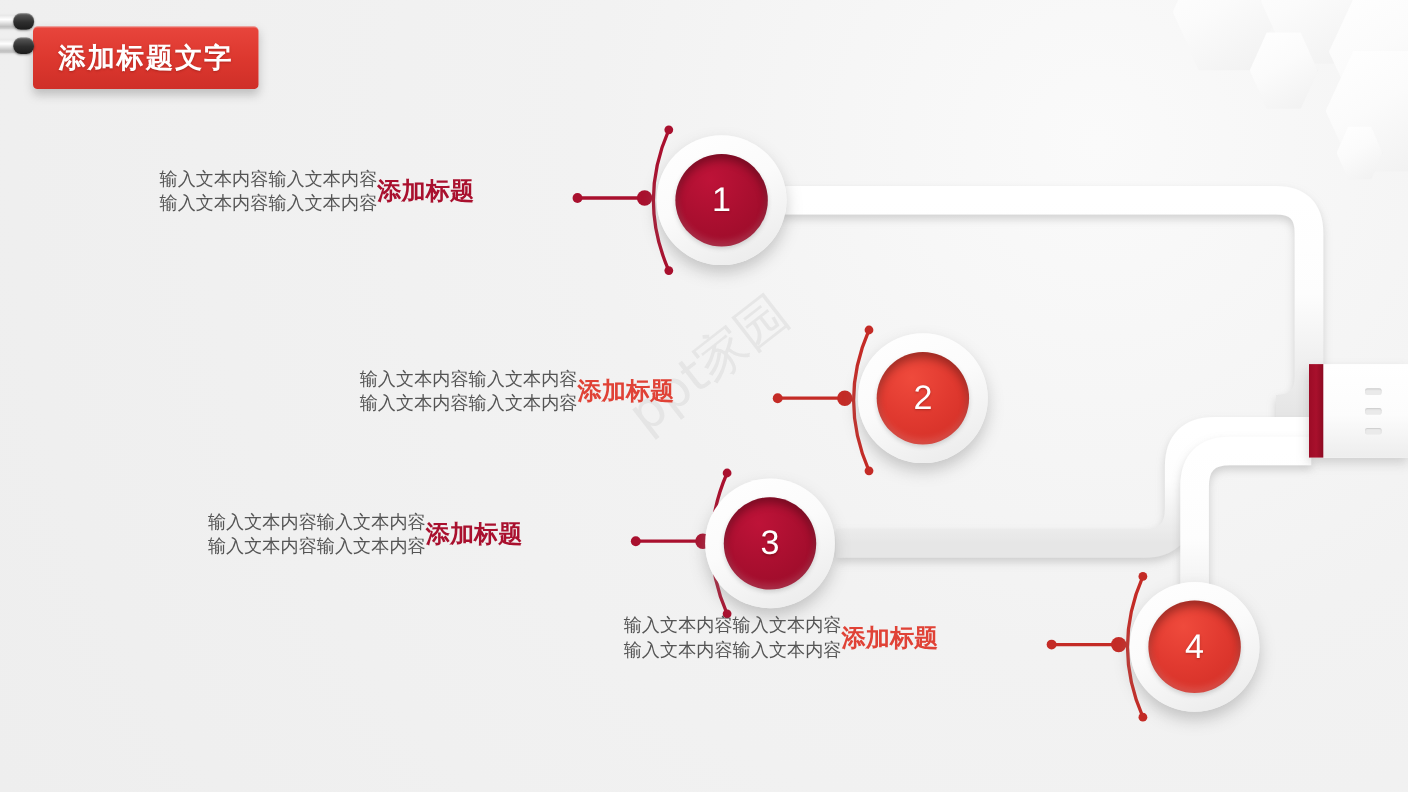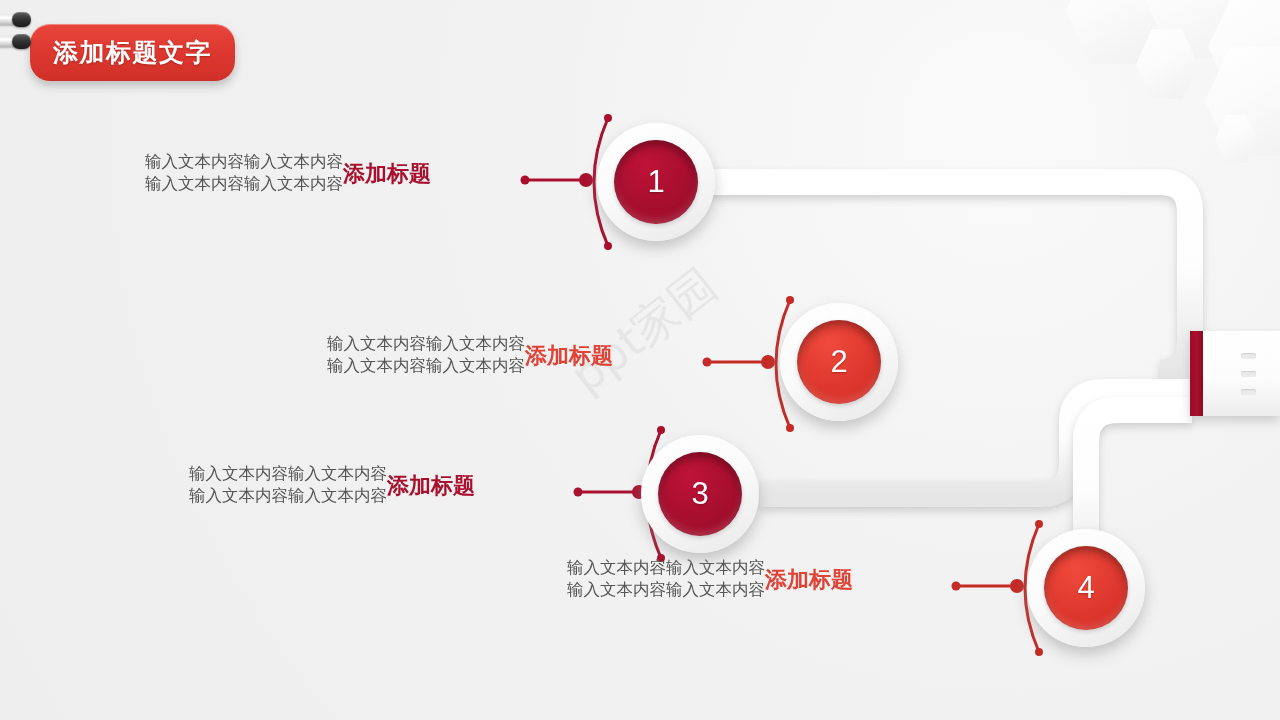--- a/index.html
+++ b/index.html
@@ -38,21 +38,21 @@
     filter: drop-shadow(3px 5px 6px rgba(150,150,150,0.38));
   }
 
   
   #title-badge {
     position: absolute;
     left: 30px;
     top: 24px;
     width: 205px;
     height: 57px;
-    border-radius: 20px;
+    border-radius: 4px;
     background: linear-gradient(180deg, #e8453c 0%, #dd382f 50%, #cf2f28 100%);
     box-shadow: 0 5px 9px rgba(120,120,120,0.40), inset 0 1px 0 rgba(255,255,255,0.35);
     display: flex;
     align-items: center;
     justify-content: center;
     z-index: 6;
   }
   #title-badge .badge-text {
     color: #ffffff;
     font-size: 25px;
@@ -181,21 +181,21 @@
     display: flex;
     align-items: center;
     z-index: 3;
   }
   .textblock .body {
     color: #555555;
     font-size: 16.5px;
     line-height: 1.35;
     text-align: left;
     white-space: nowrap;
-    font-family: Liberation Mono, monospace;
+    font-family: Liberation Sans, sans-serif;
   }
   .textblock .heading {
     font-size: 22px;
     font-weight: bold;
     white-space: nowrap;
     font-family: "DejaVu Sans", "Liberation Sans", sans-serif;
   }
   .heading.dark { color: #a9102e; }
   .heading.bright { color: #e04236; }
 </style>

